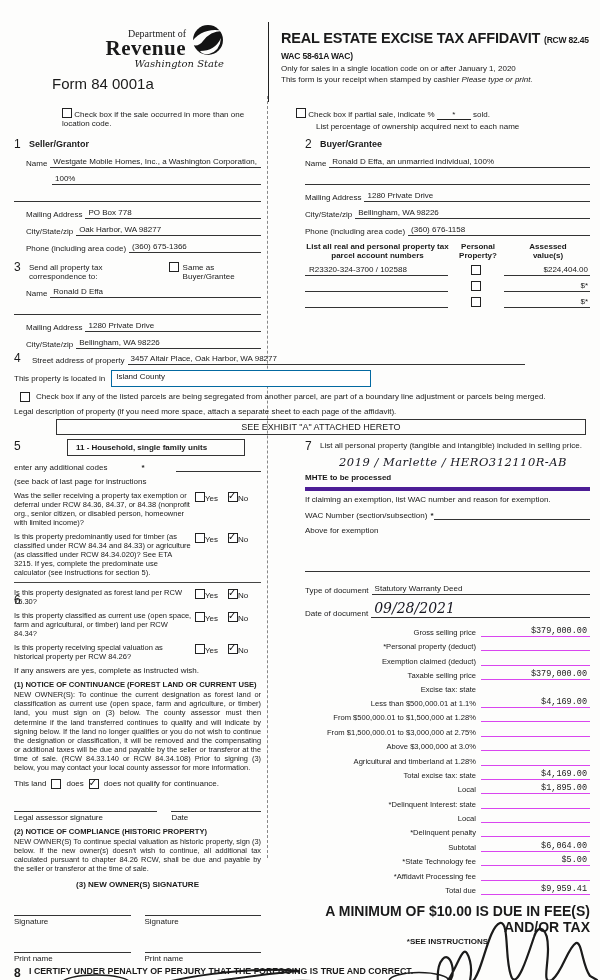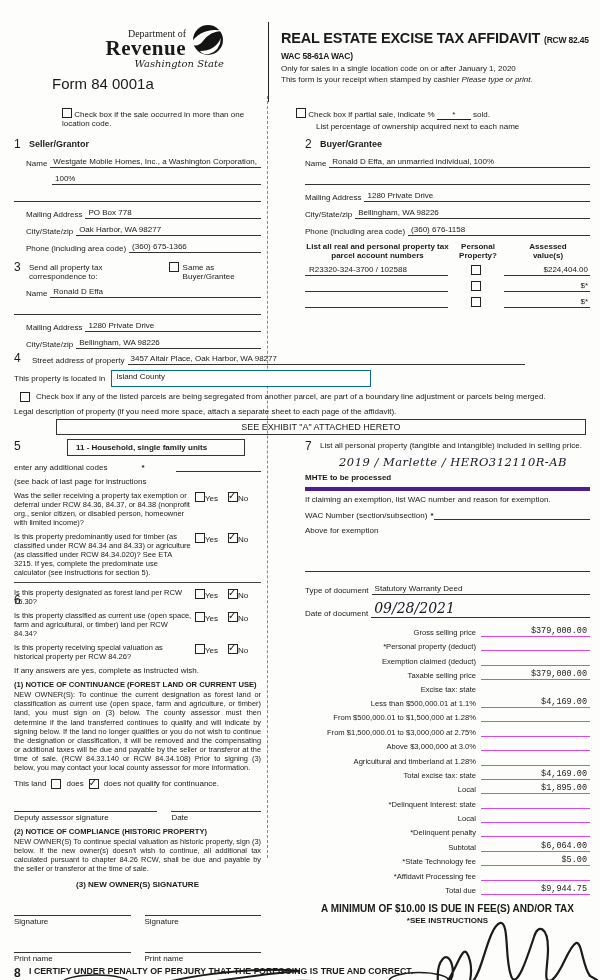--- a/index.html
+++ b/index.html
@@ -80,21 +80,21 @@
   
   .hw{font-family:"DejaVu Serif",serif;font-style:italic;color:#15151f;}
   .hw-big{font-size:11.5px;letter-spacing:.5px;}
   .mhte{border-bottom:4px solid #4c1d95;margin-top:4px;padding-bottom:5px;font-weight:bold;}
   .taxtab{margin-top:8px;}
   .tax-row{display:flex;align-items:flex-end;margin-top:3.4px;}
   .tlabel{width:60%;text-align:right;padding-right:5px;font-size:7.6px;}
   .tval{flex:1;border-bottom:1px solid #d946ef;text-align:right;min-height:10px;
         font-family:"Liberation Mono","DejaVu Sans Mono",monospace;font-size:8.5px;padding-right:3px;}
   .tax-row.noline .tval{border-bottom:none;}
-  .minnote{text-align:center;font-weight:bold;margin-top:8px;font-size:10px;}
+  .minnote{text-align:right;font-weight:bold;margin-top:8px;font-size:14px;}
   .seeinstr{text-align:center;font-weight:bold;margin-top:2px;}
   
   .sec8{position:relative;padding:3px 10px 0 14px;height:60px;z-index:2;}
   .certify{display:flex;font-weight:bold;font-size:8.8px;}
   .sig-overlay{position:absolute;left:0;top:0;overflow:visible;pointer-events:none;}
 </style>
 </head>
 <body>
 
 <div class="page">
@@ -340,21 +340,21 @@
         <span>This land</span>
         <span class="cb"></span>
         <span>does</span>
         <span class="cb checked"></span>
         <span>does not qualify for continuance.</span>
       </div>
 
       <div class="dep-row">
         <div class="dep-l">
             <div class="uline"></div>
-          <div class="siglabel">Deputy assessor signature</div>
+          <div class="siglabel">Legal assessor signature</div>
           </div>
         <div class="dep-r">
             <div class="uline"></div>
           <div class="siglabel">Date</div>
           </div>
       </div>
 
       <div class="notice-t">(2) NOTICE OF COMPLIANCE (HISTORIC PROPERTY)</div>
       <div class="notice-b">NEW OWNER(S)  To continue special valuation as historic property, sign (3) below.  If the new owner(s) doesn't wish to continue, all additional tax calculated pursuant to chapter 84.26 RCW, shall be due and payable by the seller or transferor at the time of sale.</div>
 
@@ -493,21 +493,21 @@
             <div class="tval">$5.00</div>
           </div>
 
           <div class="tax-row">
             <div class="tlabel">*Affidavit Processing fee</div>
             <div class="tval"></div>
           </div>
 
           <div class="tax-row">
             <div class="tlabel">Total due</div>
-            <div class="tval">$9,944.75</div>
+            <div class="tval">$9,959.41</div>
           </div>
         </div>
 
       <div class="minnote">A MINIMUM OF $10.00 IS DUE IN FEE(S) AND/OR TAX</div>
       <div class="seeinstr">*SEE INSTRUCTIONS</div>
     </div>
   </div>
 
   <div class="sec8">
     <div class="certify">

